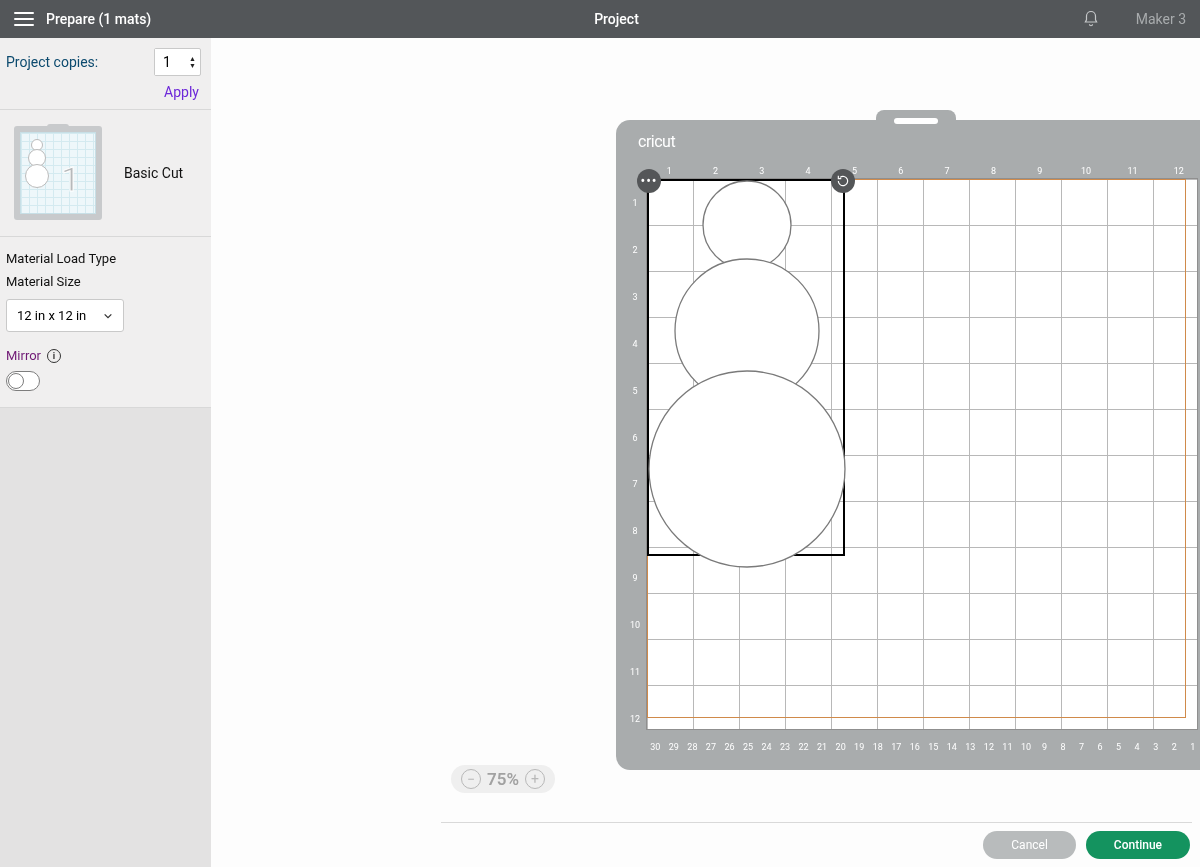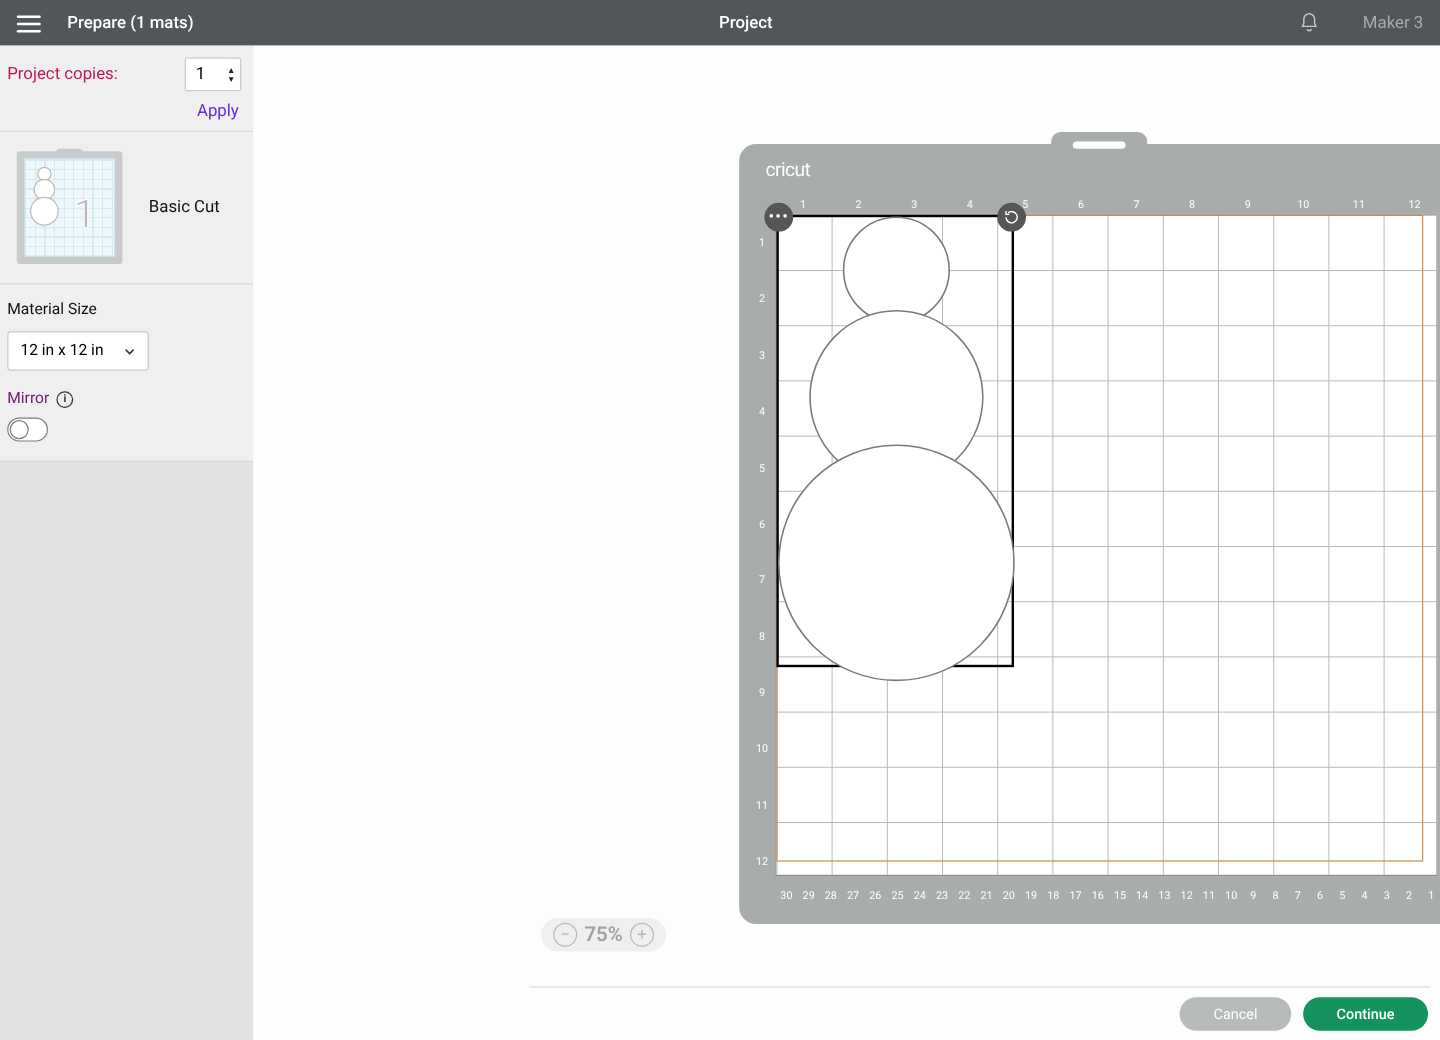--- a/index.html
+++ b/index.html
@@ -3,36 +3,36 @@
 <meta charset="utf-8">
 <style>
   * { box-sizing: border-box; margin: 0; padding: 0; font-family: -apple-system, BlinkMacSystemFont, "Segoe UI", Roboto, Helvetica, Arial, sans-serif; }
   html, body { width: 1200px; height: 867px; overflow: hidden; background: #e9e9e9; }
 
   
   .topbar {
     display: flex; align-items: center; justify-content: space-between;
     height: 38px; background: #535659; color: #fff; padding: 0 14px;
   }
-  .topbar-left { display: flex; align-items: flex-end; gap: 22px; }
+  .topbar-left { display: flex; align-items: center; gap: 12px; }
   .hamburger { width: 20px; height: 14px; display: flex; flex-direction: column; justify-content: space-between; cursor: pointer; }
   .hamburger span { display: block; height: 2px; background: #fff; border-radius: 1px; }
   .topbar-title-left { font-size: 14px; font-weight: 500; }
   .topbar-center { font-size: 14px; font-weight: 500; }
   .topbar-right { display: flex; align-items: center; gap: 36px; }
   .machine-label { color: #a8abad; font-size: 14px; }
   .bell-icon { width: 18px; height: 18px; fill: none; stroke: #c6c8ca; stroke-width: 1.6; }
 
   
   .main-area { display: flex; height: calc(867px - 38px); }
 
   
   .sidebar { width: 211px; background: #f0efef; display: flex; flex-direction: column; }
   .copies-row { display: flex; align-items: center; justify-content: space-between; padding: 10px 10px 4px 6px; }
-  .copies-label { font-size: 14px; color: #be185d; }
+  .copies-label { font-size: 14px; color: #0c4a6e; }
   .copies-input-wrap { display: flex; align-items: center; border: 1px solid #c9c9c9; background: #fff; border-radius: 2px; height: 28px; }
   .copies-input { width: 34px; height: 26px; border: none; text-align: left; padding-left: 8px; font-size: 14px; outline: none; }
   .stepper-arrows { display: flex; flex-direction: column; justify-content: center; padding-right: 4px; gap: 1px; }
   .stepper-arrows span { font-size: 7px; line-height: 6px; color: #222; cursor: pointer; }
   .apply-row { text-align: right; padding: 2px 12px 8px 0; }
   .apply-link { color: #6d28d9; font-size: 14px; cursor: pointer; display: inline-block; }
   .divider { height: 1px; background: #d8d8d8; }
 
   .mat-item { display: flex; align-items: center; gap: 22px; padding: 16px 14px; }
   .mat-thumb { width: 88px; height: 94px; background: #c8cacc; border-radius: 3px; padding: 6px; position: relative; }
@@ -155,20 +155,21 @@
           </div>
           <div class="mat-thumb-num">1</div>
         </div>
       </div>
       <span class="mat-label">Basic Cut</span>
     </div>
 
     <div class="divider"></div>
 
     <div style="height:10px;"></div>
+    <div class="section-label">Material Load Type</div>
 
     <div class="section-label">Material Size</div>
     <div class="select-wrap">
       <div class="select-box">
         <span>12 in x 12 in</span>
         <svg class="chevron-down" viewBox="0 0 12 12">
             <polyline points="2,4 6,8 10,4"></polyline>
           </svg>
       </div>
     </div>

